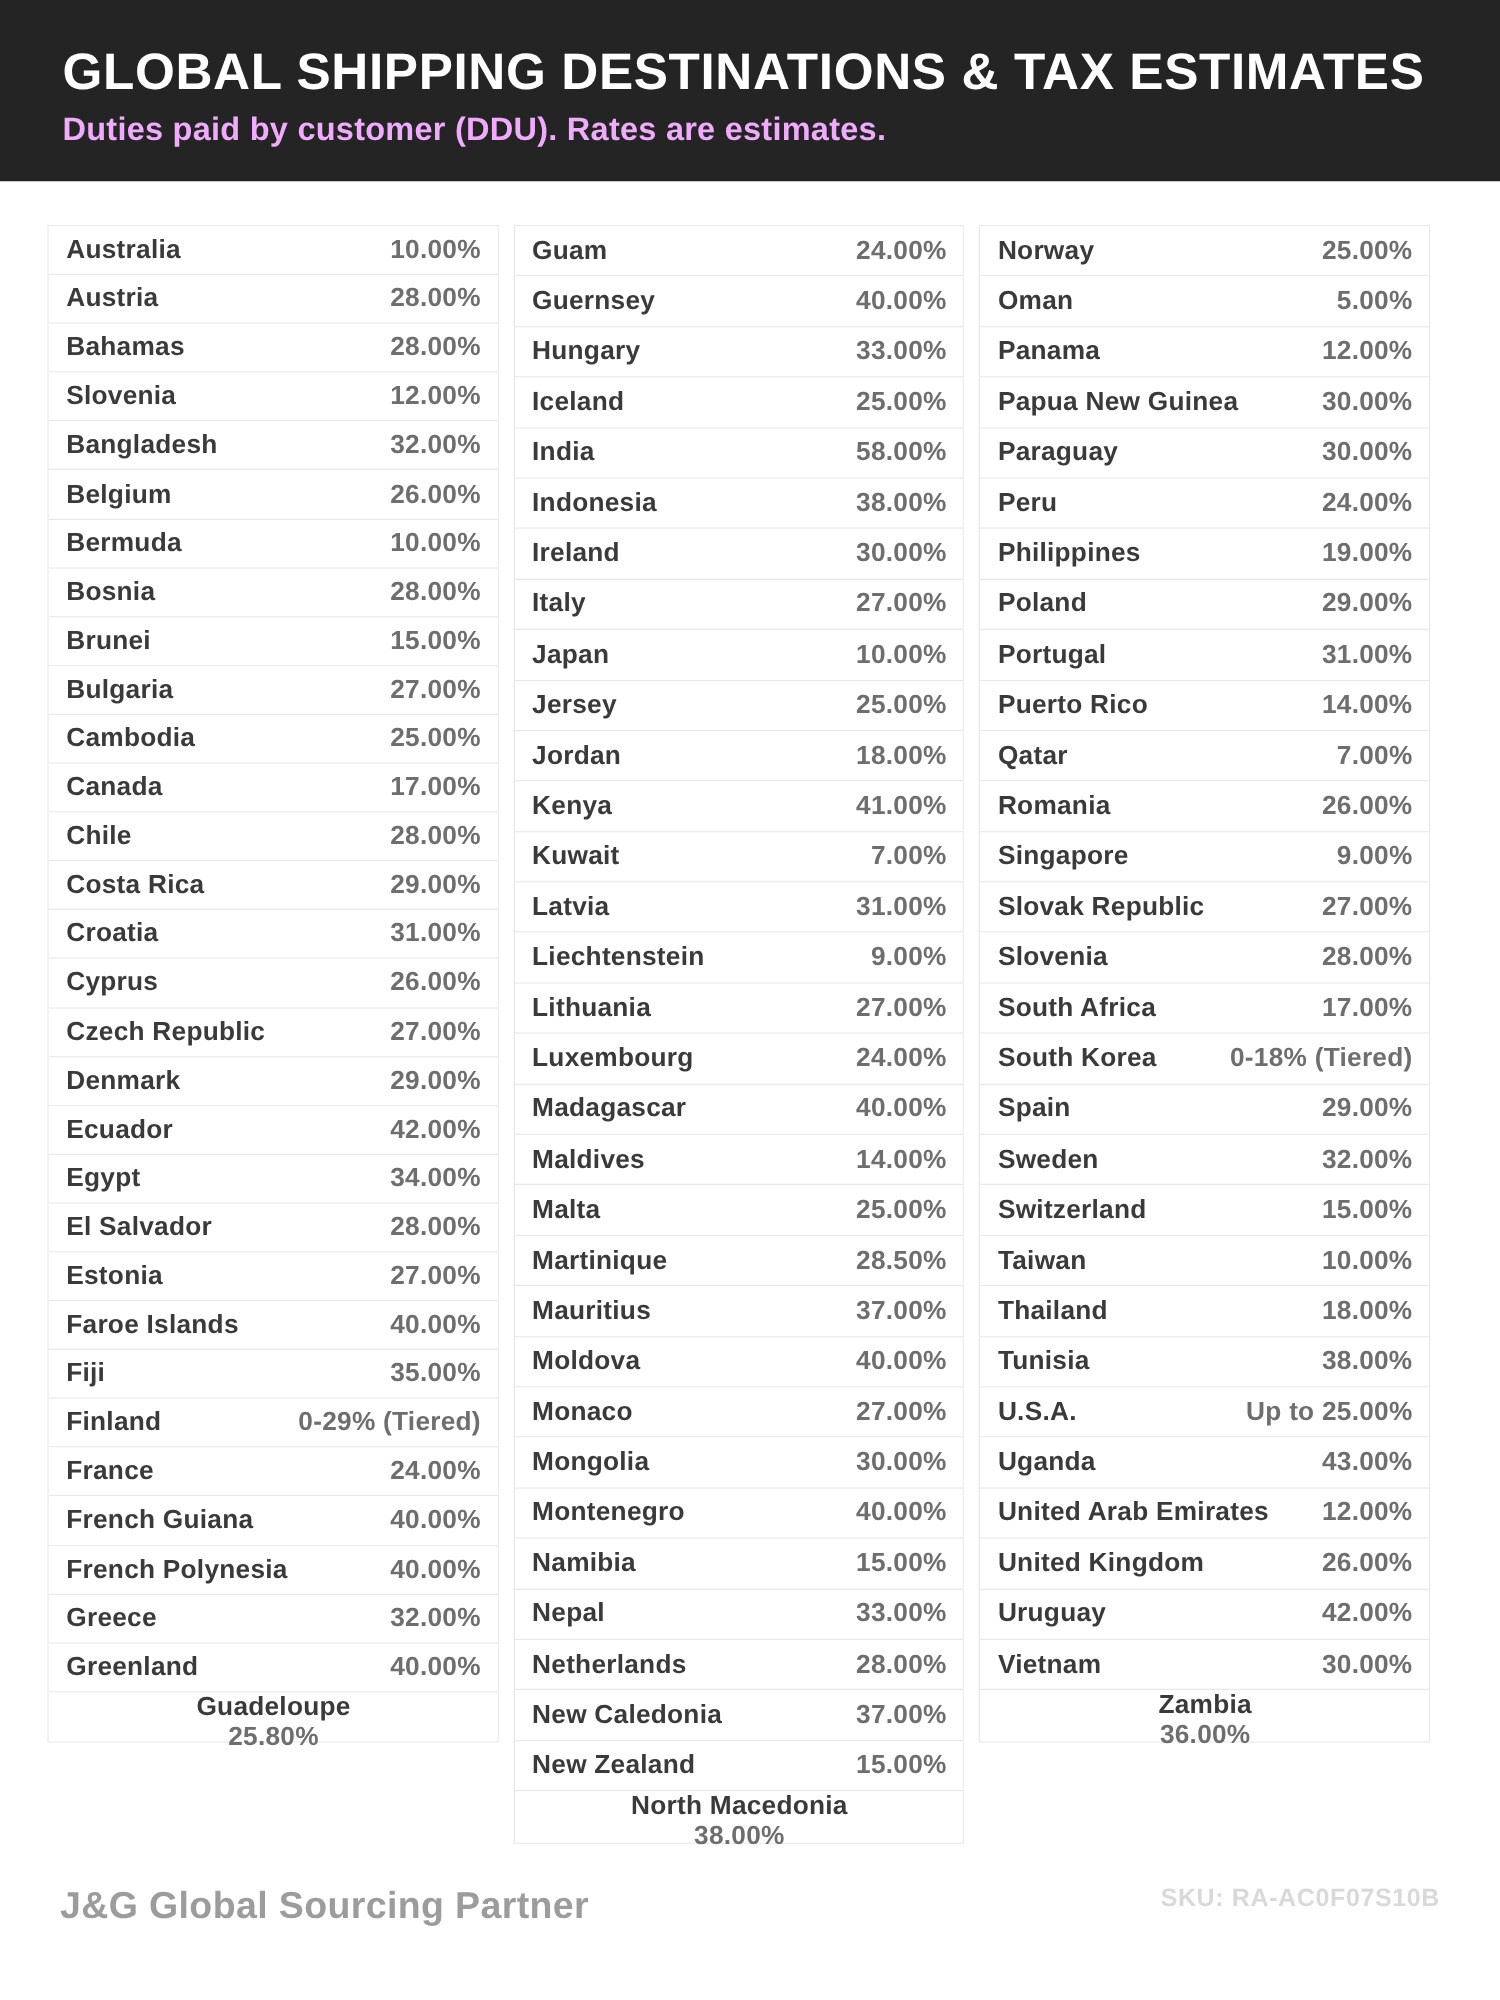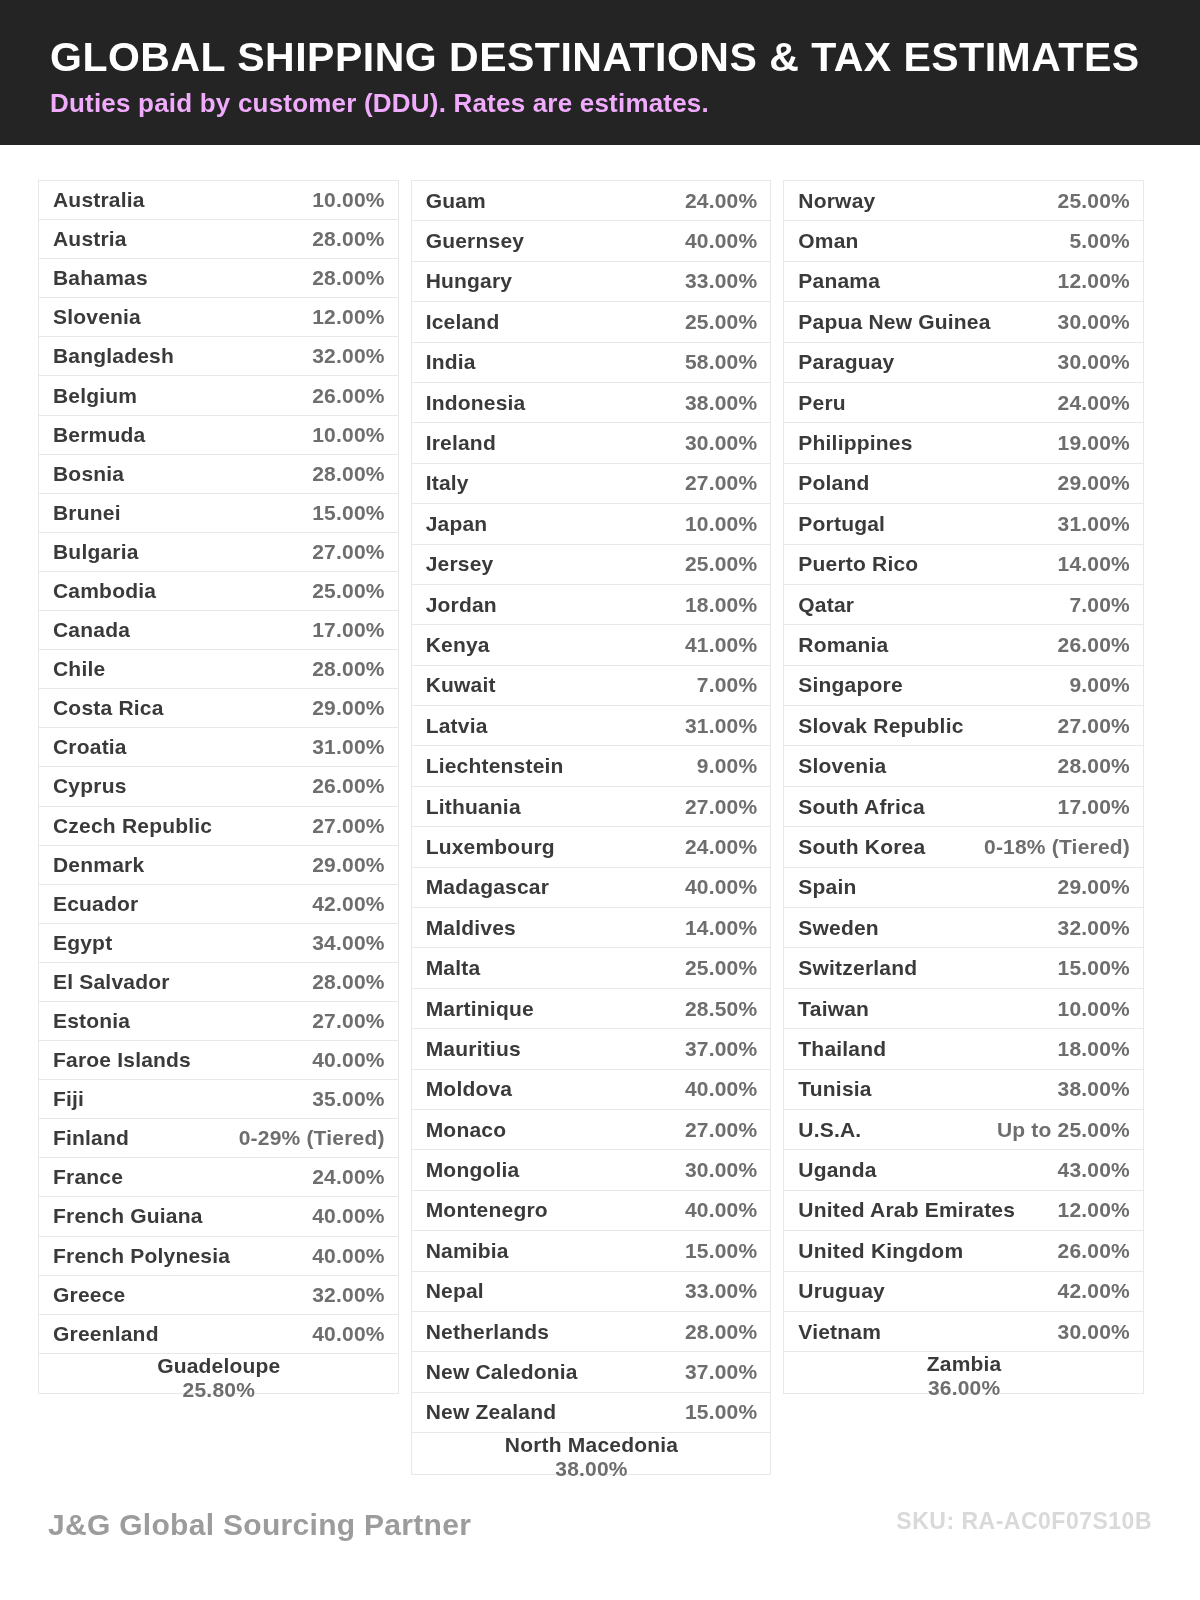--- a/index.html
+++ b/index.html
@@ -82,21 +82,21 @@
     align-items:flex-start;
   }
   .brand{
     color:#9c9c9c;
     font-size:30px;
     font-weight:bold;
     letter-spacing:0.3px;
   }
   .sku{
     color:#d9d9d9;
-    font-size:23px;
+    font-size:20px;
     font-weight:bold;
     letter-spacing:0.5px;
   }
 </style>
 </head>
 <body>
 
 <div class="page">
 
   <header class="hdr">

